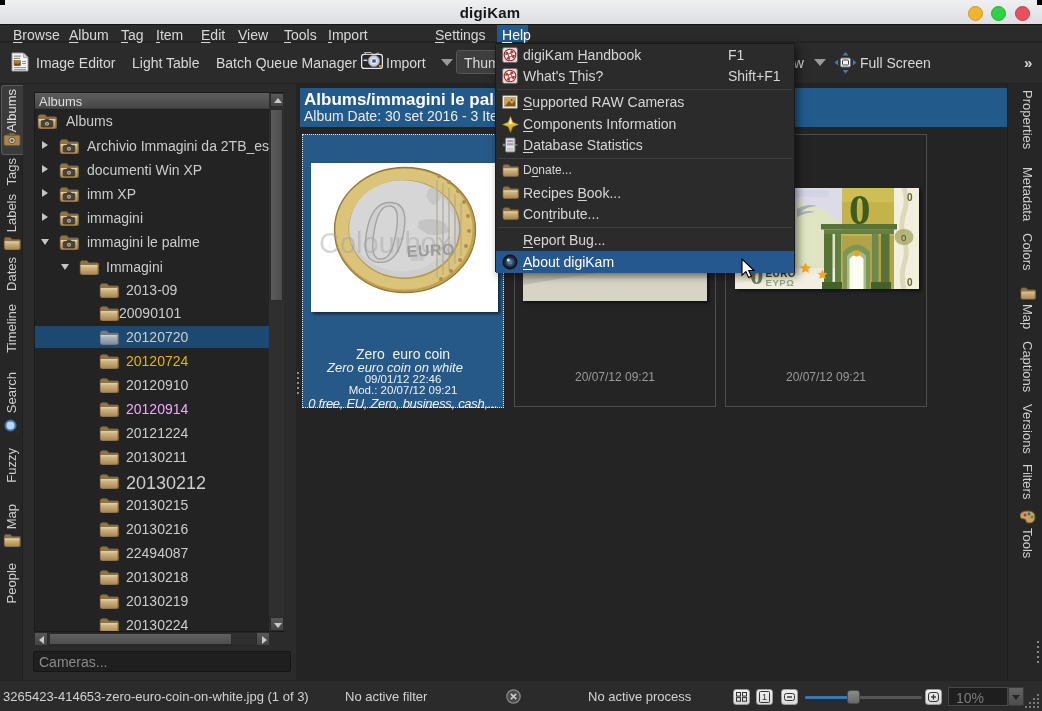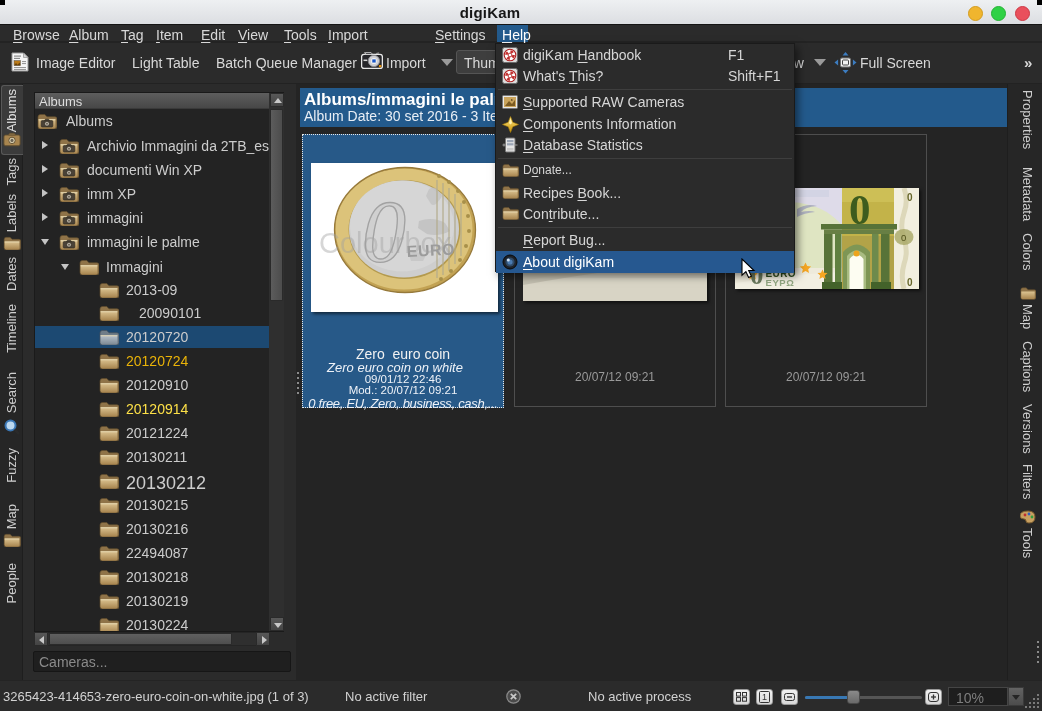--- a/index.html
+++ b/index.html
@@ -230,21 +230,21 @@
       <path d="M1 4 q0-2.5 2.5-2.5 h4.3 l2.2 2.3 h8 q2 0 2 2 v7.7 q0 2.5-2.5 2.5 h-14 q-2.5 0-2.5-2.5 z" fill="#8f7348" stroke="#5f4c2c" stroke-width="0.7"></path>
       <path d="M1.6 6.2 h16.8 v7.3 q0 1.9-1.9 1.9 h-13 q-1.9 0-1.9-1.9 z" fill="url(#fg)"></path>
       <path d="M1.6 6.2 h16.8 v1.1 h-16.8 z" fill="#e8d9b4" opacity="0.85"></path>
     </svg>
 <div class="ab" style="left:91px;top:173px;font-size:14px;color:#cccccc;white-space:nowrap">2013-09</div>
 <svg class="ab" style="left:64px;top:196px" width="20" height="16" viewBox="0 0 20 16">
       <path d="M1 4 q0-2.5 2.5-2.5 h4.3 l2.2 2.3 h8 q2 0 2 2 v7.7 q0 2.5-2.5 2.5 h-14 q-2.5 0-2.5-2.5 z" fill="#8f7348" stroke="#5f4c2c" stroke-width="0.7"></path>
       <path d="M1.6 6.2 h16.8 v7.3 q0 1.9-1.9 1.9 h-13 q-1.9 0-1.9-1.9 z" fill="url(#fg)"></path>
       <path d="M1.6 6.2 h16.8 v1.1 h-16.8 z" fill="#e8d9b4" opacity="0.85"></path>
     </svg>
-<div class="ab" style="left:104px;top:196px;font-size:14px;color:#cccccc;white-space:nowrap">20090101</div>
+<div class="ab" style="left:84px;top:196px;font-size:14px;color:#cccccc;white-space:nowrap">20090101</div>
 <div class="ab" style="left:0;top:217px;width:234px;height:22px;background:#1c4972"></div>
 <svg class="ab" style="left:64px;top:220px" width="20" height="16" viewBox="0 0 20 16">
       <path d="M1 4 q0-2.5 2.5-2.5 h4.3 l2.2 2.3 h8 q2 0 2 2 v7.7 q0 2.5-2.5 2.5 h-14 q-2.5 0-2.5-2.5 z" fill="#707d88" stroke="#48525c" stroke-width="0.7"></path>
       <path d="M1.6 6.2 h16.8 v7.3 q0 1.9-1.9 1.9 h-13 q-1.9 0-1.9-1.9 z" fill="url(#fgs)"></path>
       <path d="M1.6 6.2 h16.8 v1.1 h-16.8 z" fill="#e8d9b4" opacity="0.85"></path>
     </svg>
 <div class="ab" style="left:91px;top:220px;font-size:14px;color:#cccccc;white-space:nowrap">20120720</div>
 <svg class="ab" style="left:64px;top:244px" width="20" height="16" viewBox="0 0 20 16">
       <path d="M1 4 q0-2.5 2.5-2.5 h4.3 l2.2 2.3 h8 q2 0 2 2 v7.7 q0 2.5-2.5 2.5 h-14 q-2.5 0-2.5-2.5 z" fill="#8f7348" stroke="#5f4c2c" stroke-width="0.7"></path>
       <path d="M1.6 6.2 h16.8 v7.3 q0 1.9-1.9 1.9 h-13 q-1.9 0-1.9-1.9 z" fill="url(#fg)"></path>
@@ -255,21 +255,21 @@
       <path d="M1 4 q0-2.5 2.5-2.5 h4.3 l2.2 2.3 h8 q2 0 2 2 v7.7 q0 2.5-2.5 2.5 h-14 q-2.5 0-2.5-2.5 z" fill="#8f7348" stroke="#5f4c2c" stroke-width="0.7"></path>
       <path d="M1.6 6.2 h16.8 v7.3 q0 1.9-1.9 1.9 h-13 q-1.9 0-1.9-1.9 z" fill="url(#fg)"></path>
       <path d="M1.6 6.2 h16.8 v1.1 h-16.8 z" fill="#e8d9b4" opacity="0.85"></path>
     </svg>
 <div class="ab" style="left:91px;top:268px;font-size:14px;color:#cccccc;white-space:nowrap">20120910</div>
 <svg class="ab" style="left:64px;top:292px" width="20" height="16" viewBox="0 0 20 16">
       <path d="M1 4 q0-2.5 2.5-2.5 h4.3 l2.2 2.3 h8 q2 0 2 2 v7.7 q0 2.5-2.5 2.5 h-14 q-2.5 0-2.5-2.5 z" fill="#8f7348" stroke="#5f4c2c" stroke-width="0.7"></path>
       <path d="M1.6 6.2 h16.8 v7.3 q0 1.9-1.9 1.9 h-13 q-1.9 0-1.9-1.9 z" fill="url(#fg)"></path>
       <path d="M1.6 6.2 h16.8 v1.1 h-16.8 z" fill="#e8d9b4" opacity="0.85"></path>
     </svg>
-<div class="ab" style="left:91px;top:292px;font-size:14px;color:#fde047;white-space:nowrap">20120914</div>
+<div class="ab" style="left:91px;top:292px;font-size:14px;color:#f0abfc;white-space:nowrap">20120914</div>
 <svg class="ab" style="left:64px;top:316px" width="20" height="16" viewBox="0 0 20 16">
       <path d="M1 4 q0-2.5 2.5-2.5 h4.3 l2.2 2.3 h8 q2 0 2 2 v7.7 q0 2.5-2.5 2.5 h-14 q-2.5 0-2.5-2.5 z" fill="#8f7348" stroke="#5f4c2c" stroke-width="0.7"></path>
       <path d="M1.6 6.2 h16.8 v7.3 q0 1.9-1.9 1.9 h-13 q-1.9 0-1.9-1.9 z" fill="url(#fg)"></path>
       <path d="M1.6 6.2 h16.8 v1.1 h-16.8 z" fill="#e8d9b4" opacity="0.85"></path>
     </svg>
 <div class="ab" style="left:91px;top:316px;font-size:14px;color:#cccccc;white-space:nowrap">20121224</div>
 <svg class="ab" style="left:64px;top:340px" width="20" height="16" viewBox="0 0 20 16">
       <path d="M1 4 q0-2.5 2.5-2.5 h4.3 l2.2 2.3 h8 q2 0 2 2 v7.7 q0 2.5-2.5 2.5 h-14 q-2.5 0-2.5-2.5 z" fill="#8f7348" stroke="#5f4c2c" stroke-width="0.7"></path>
       <path d="M1.6 6.2 h16.8 v7.3 q0 1.9-1.9 1.9 h-13 q-1.9 0-1.9-1.9 z" fill="url(#fg)"></path>
       <path d="M1.6 6.2 h16.8 v1.1 h-16.8 z" fill="#e8d9b4" opacity="0.85"></path>

